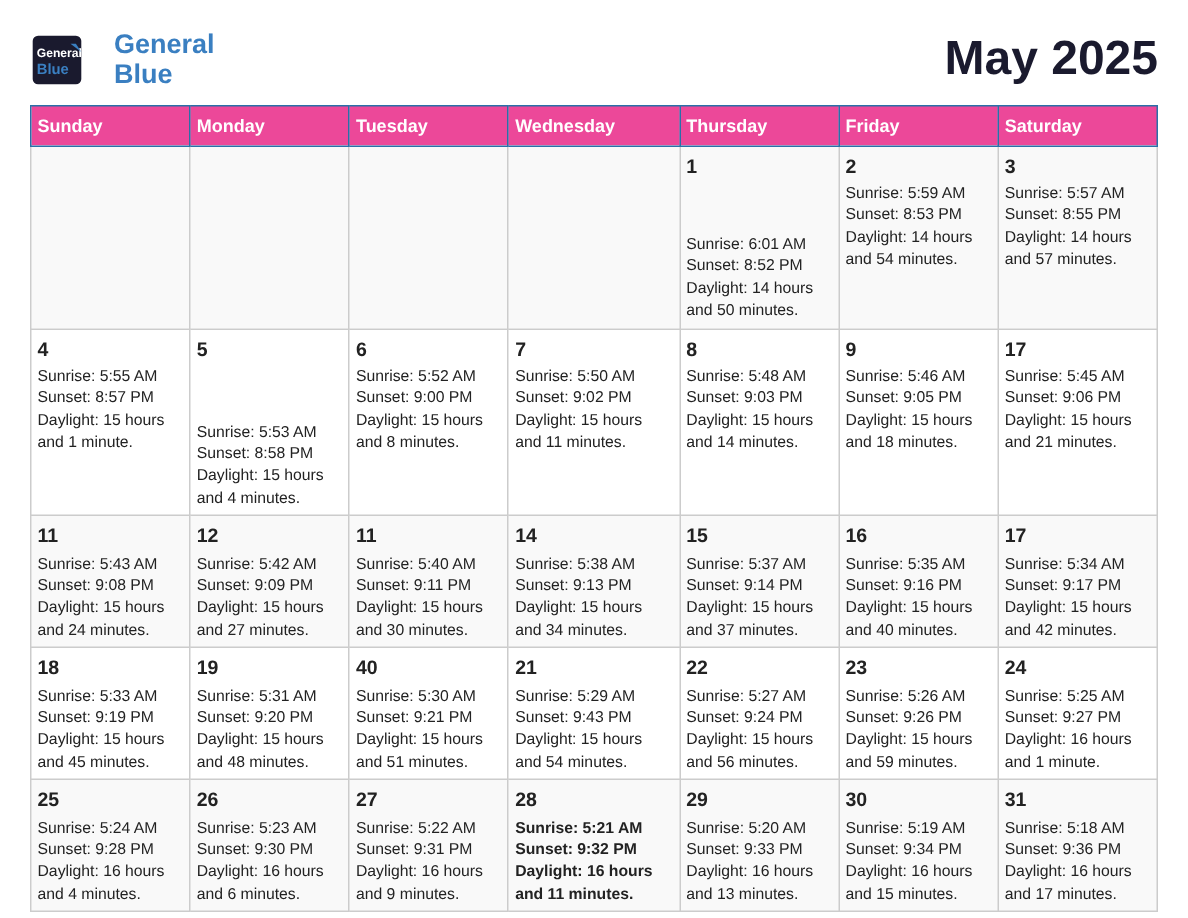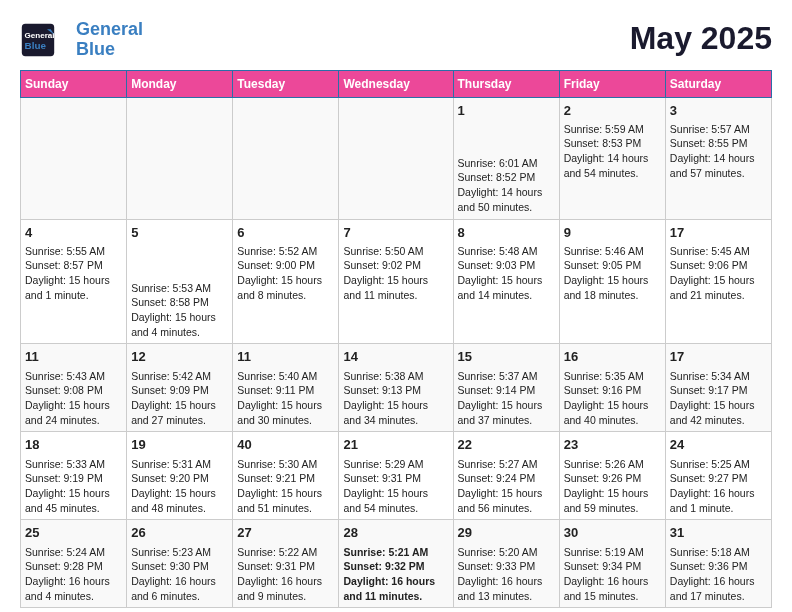--- a/index.html
+++ b/index.html
@@ -270,21 +270,21 @@
         <td>
           <span class="day-num">40</span>
           <div class="day-info" style="white-space: pre-line;">Sunrise: 5:30 AM
 Sunset: 9:21 PM
 Daylight: 15 hours
 and 51 minutes.</div>
         </td>
         <td>
           <span class="day-num">21</span>
           <div class="day-info" style="white-space: pre-line;">Sunrise: 5:29 AM
-Sunset: 9:31 PM
+Sunset: 9:43 PM
 Daylight: 15 hours
 and 54 minutes.</div>
         </td>
         <td>
           <span class="day-num">22</span>
           <div class="day-info" style="white-space: pre-line;">Sunrise: 5:27 AM
 Sunset: 9:24 PM
 Daylight: 15 hours
 and 56 minutes.</div>
         </td>

